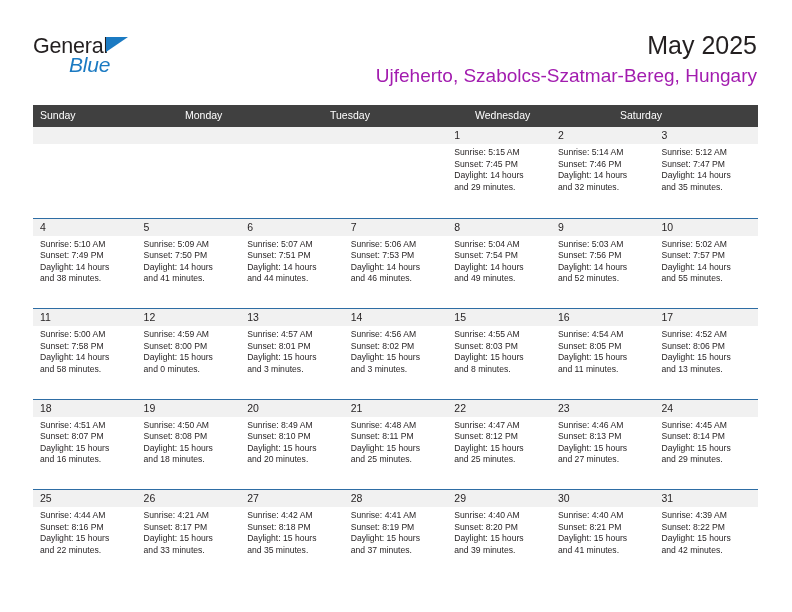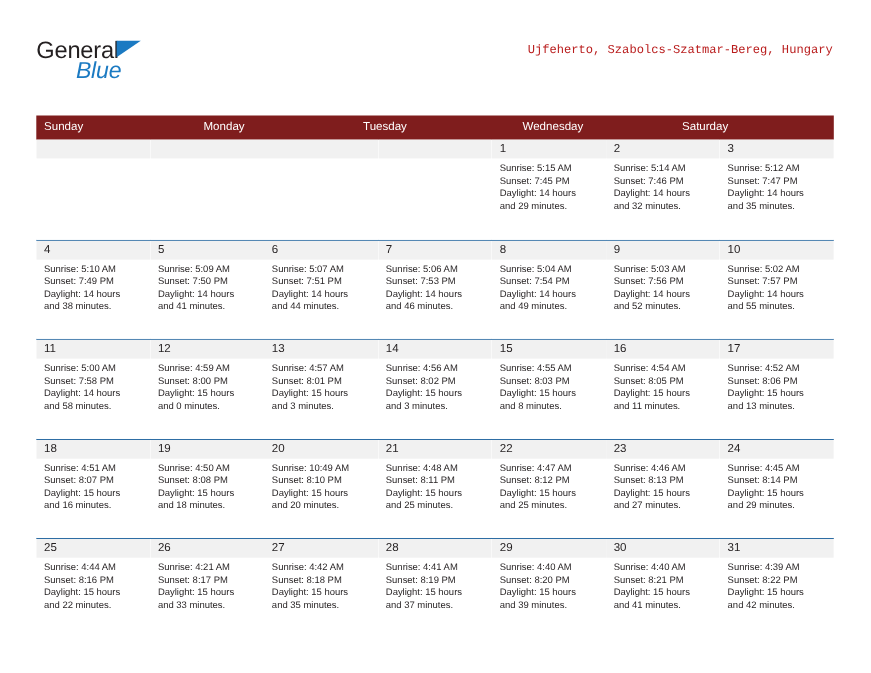--- a/index.html
+++ b/index.html
@@ -73,39 +73,38 @@
     top: 0;
     text-align: right;
   }
   .cal-title {
     font-size: 25px;
     color: #231f20;
     line-height: 30px;
     white-space: nowrap;
   }
   .cal-subtitle {
-    font-size: 11px;
-    color: #b91c1c;
+    font-size: 19px;
+    color: #a21caf;
     line-height: 20px;
     margin-top: 6px;
     white-space: nowrap;
-    font-family: Liberation Mono, monospace;
   }
 
   
   .calendar {
     position: absolute;
     left: 33px;
     top: 105px;
     width: 725px;
   }
 
   .dow-row {
     display: flex;
-    background: #7f1d1d;
+    background: #404040;
   }
   .dow {
     flex: 1 1 0;
     box-sizing: border-box;
     padding: 4px 0 5px 7px;
     font-size: 10.5px;
     color: #ffffff;
     line-height: 13px;
   }
 
@@ -155,20 +154,21 @@
 
   <div class="header">
 
     <div class="logo">
       <span class="logo-general">General</span>
       <span class="logo-tri"></span>
       <span class="logo-blue">Blue</span>
     </div>
 
     <div class="titles">
+      <div class="cal-title">May 2025</div>
       <div class="cal-subtitle">Ujfeherto, Szabolcs-Szatmar-Bereg, Hungary</div>
     </div>
 
   </div>
 
   <div class="calendar">
     <div class="dow-row">
         <div class="dow">Sunday</div>
         <div class="dow">Monday</div>
         <div class="dow">Tuesday</div>
@@ -366,21 +366,21 @@
             <div class="cell-body">
               <div>Sunrise: 4:50 AM</div>
               <div>Sunset: 8:08 PM</div>
               <div>Daylight: 15 hours</div>
               <div>and 18 minutes.</div>
             </div>
           </div>
           <div class="cell">
             <div class="daynum-band">20</div>
             <div class="cell-body">
-              <div>Sunrise: 10:49 AM</div>
+              <div>Sunrise: 8:49 AM</div>
               <div>Sunset: 8:10 PM</div>
               <div>Daylight: 15 hours</div>
               <div>and 20 minutes.</div>
             </div>
           </div>
           <div class="cell">
             <div class="daynum-band">21</div>
             <div class="cell-body">
               <div>Sunrise: 4:48 AM</div>
               <div>Sunset: 8:11 PM</div>

